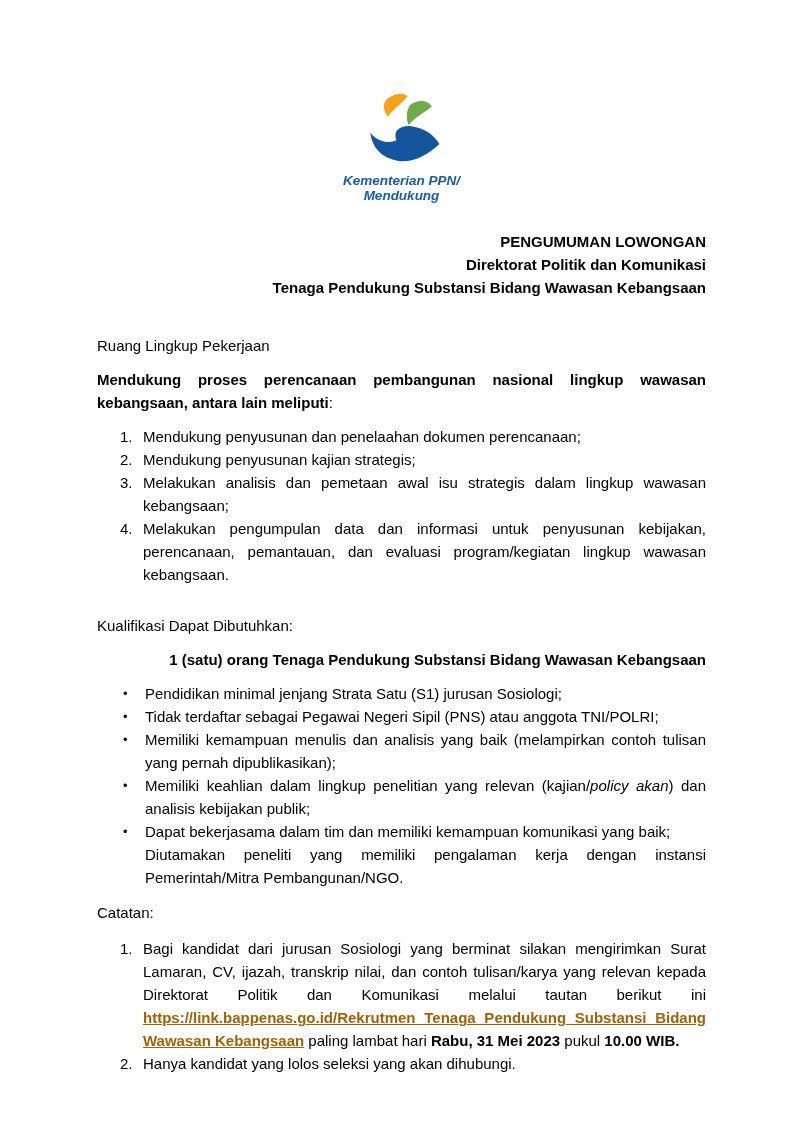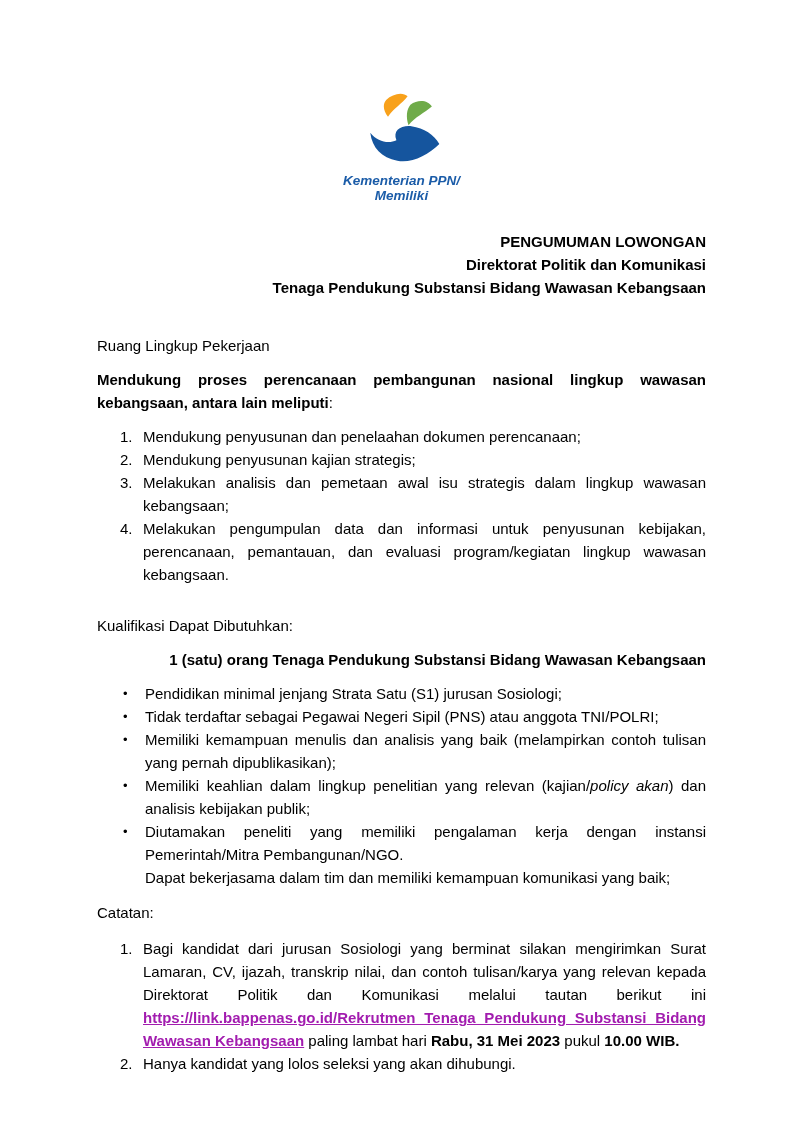--- a/index.html
+++ b/index.html
@@ -51,40 +51,40 @@
   .h-qual { margin-top: 28px; }
   .p-position { margin-top: 11px; font-weight: bold; text-align: right; }
   .bullets { margin-top: 11px; }
 
   .h-notes { margin-top: 12px; font-weight: normal; }
   .notes-list { margin-top: 13px; }
 
   .italic { font-style: italic; }
   .bold { font-weight: bold; }
   .doc-link {
-    color: #a21caf;
+    color: #a16207;
     font-weight: bold;
     text-decoration: underline;
     cursor: pointer;
   }
 </style>
 </head>
 <body>
 
 <div class="page">
 
   <div class="logo-wrap">
     <svg width="84" height="74" viewBox="0 0 90 78" aria-hidden="true">
       <path fill="#F8A11B" d="M28,8 C35,1 46,-1 51,4 C45,12 36,17 30,26 C25,19 24,13 28,8 Z"></path>
       <path fill="#6FAB49" d="M54,13 C62,7 73,8 77,15 C69,22 59,26 52,35 C49,26 50,18 54,13 Z"></path>
       <path fill="#15559E" d="M11,43 C19,53 31,55 39,51 C35,41 43,35 55,36 C69,38 79,45 85,55 C73,67 55,76 40,73 C23,70 13,59 11,43 Z"></path>
     </svg>
     <div class="logo-text">
       <div>Kementerian PPN/</div>
-      <div>Memiliki</div>
+      <div>Mendukung</div>
     </div>
   </div>
 
   <div class="title-block">
     <div>PENGUMUMAN LOWONGAN</div>
     <div>Direktorat Politik dan Komunikasi</div>
     <div>Tenaga Pendukung Substansi Bidang Wawasan Kebangsaan</div>
   </div>
 
   <div class="h-regular">Ruang Lingkup Pekerjaan</div>
@@ -129,22 +129,22 @@
       <span class="bullet-marker">•</span>
       <span class="item-text">Memiliki kemampuan menulis dan analisis yang baik (melampirkan contoh tulisan yang pernah dipublikasikan);</span>
     </div>
     <div class="list-row">
       <span class="bullet-marker">•</span>
       <span class="item-text"><span>Memiliki keahlian dalam lingkup penelitian yang relevan (kajian/</span><span class="italic">policy akan</span><span>) dan analisis kebijakan publik;</span></span>
     </div>
     <div class="list-row">
       <span class="bullet-marker">•</span>
       <span class="item-text">
+        <div>Dapat bekerjasama dalam tim dan memiliki kemampuan komunikasi yang baik;</div>
         <div>Diutamakan peneliti yang memiliki pengalaman kerja dengan instansi Pemerintah/Mitra Pembangunan/NGO.</div>
-        <div>Dapat bekerjasama dalam tim dan memiliki kemampuan komunikasi yang baik;</div>
       </span>
     </div>
   </div>
 
   <div class="h-notes">Catatan:</div>
 
   <div class="notes-list">
     <div class="list-row">
       <span class="marker">1.</span>
       <span class="item-text"><span>Bagi kandidat dari jurusan Sosiologi yang berminat silakan mengirimkan Surat Lamaran, CV, ijazah, transkrip nilai, dan contoh tulisan/karya yang relevan kepada Direktorat Politik dan Komunikasi melalui tautan berikut ini </span><a class="doc-link">https://link.bappenas.go.id/Rekrutmen Tenaga Pendukung Substansi Bidang Wawasan Kebangsaan</a><span> paling lambat hari </span><span class="bold">Rabu, 31 Mei 2023</span><span> pukul </span><span class="bold">10.00 WIB.</span></span>

